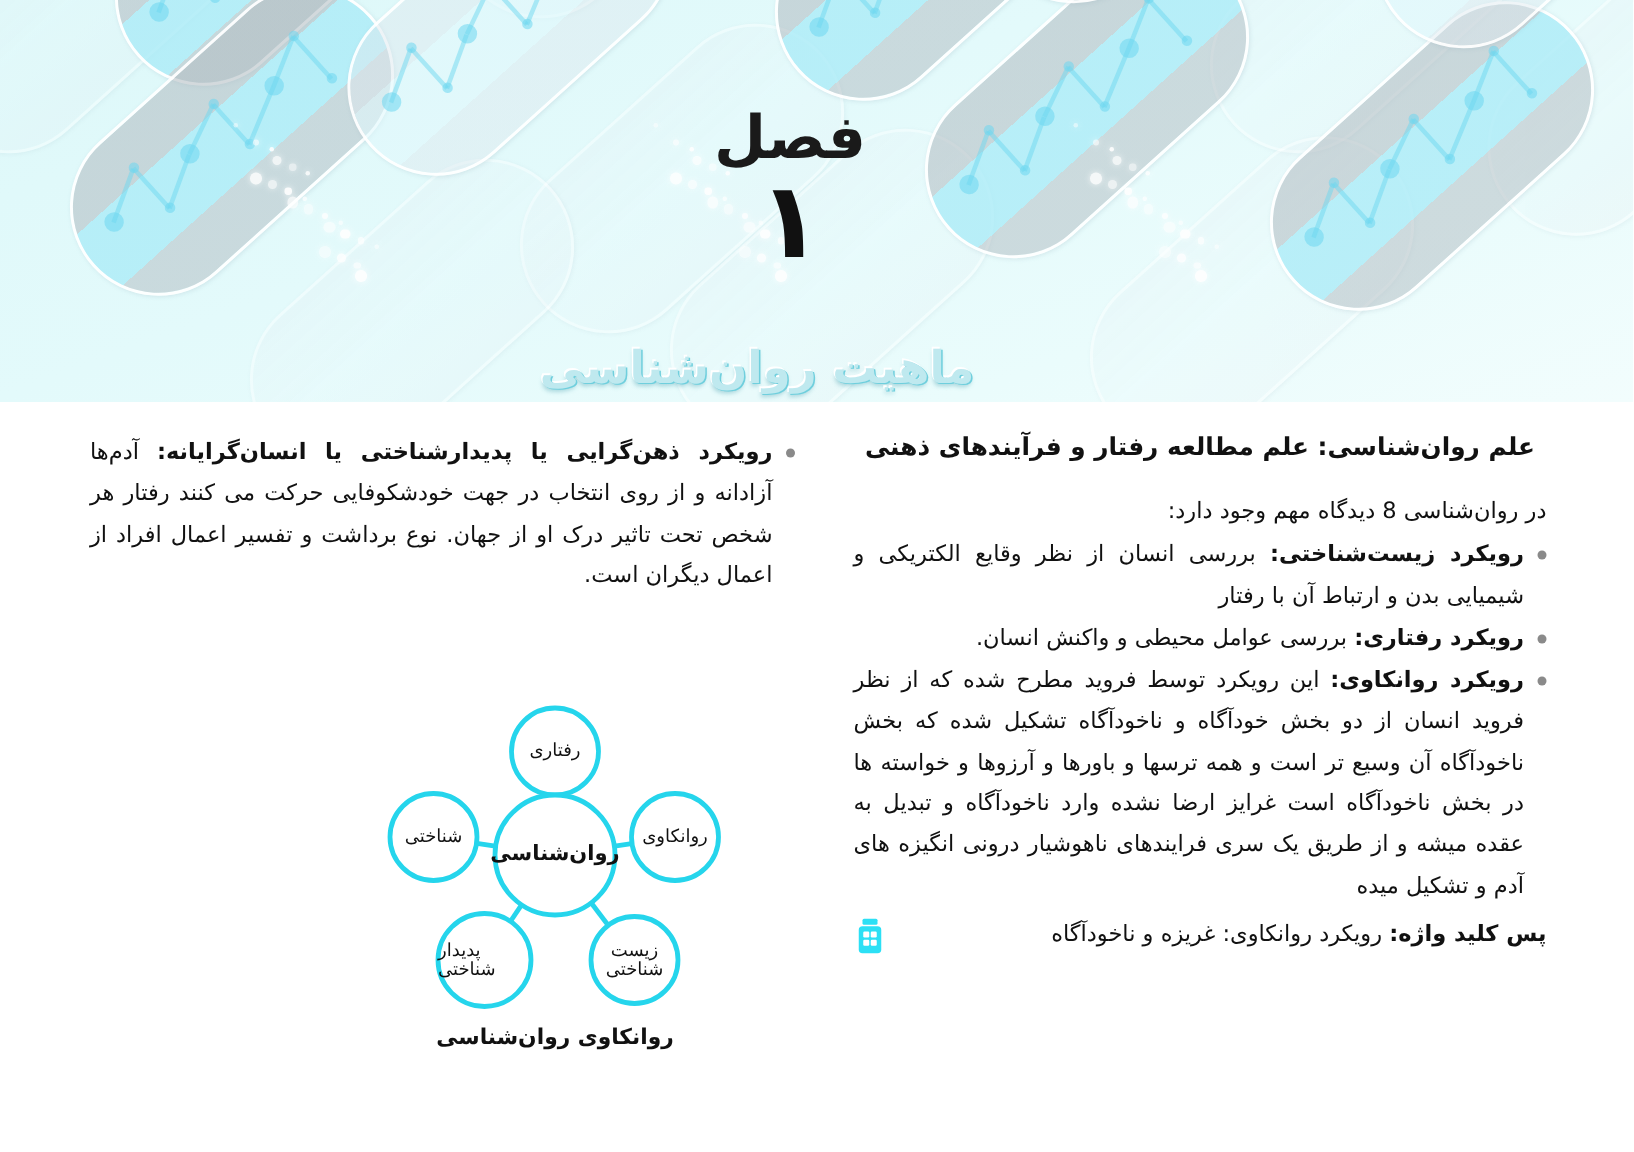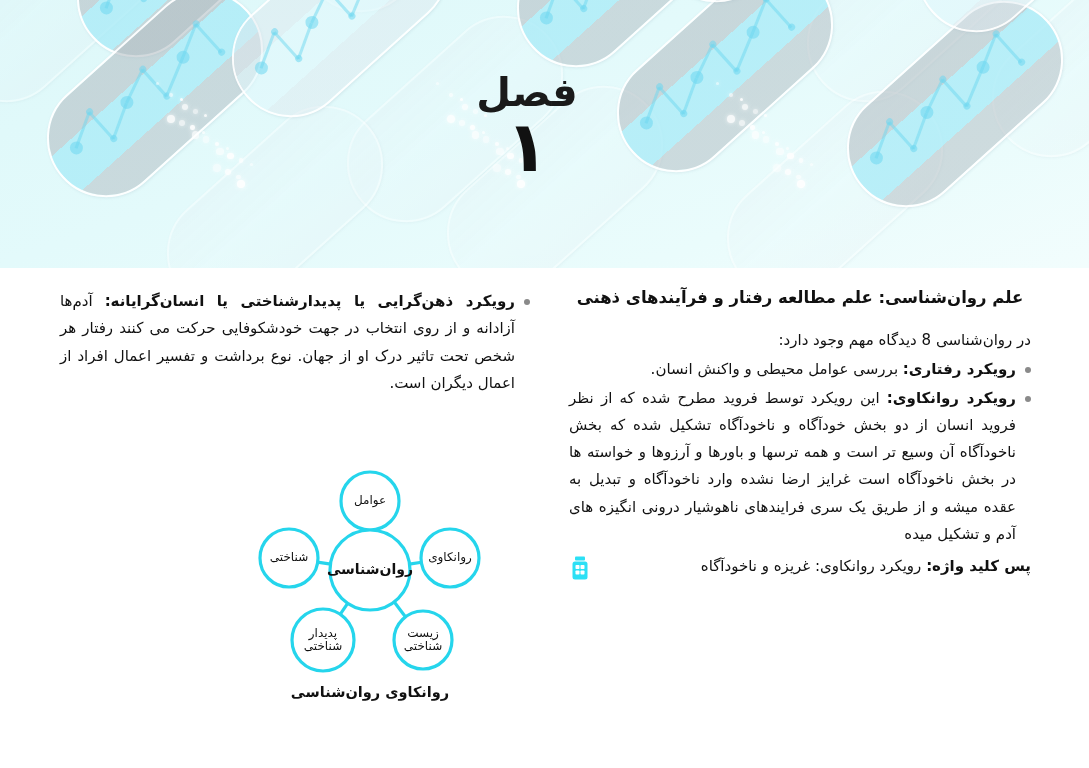--- a/index.html
+++ b/index.html
@@ -446,28 +446,30 @@
           <div class="wdot" style="width: 3px; height: 3px; left: 50.1905px; top: 33.4048px; opacity: 0.55;"></div>
           <div class="wdot" style="width: 4.6px; height: 4.6px; left: 36px; top: 44.5px; opacity: 0.64;"></div>
         </div>
       </div>
 
     <div id="chapter-block">
       <div id="chapter-word">فصل</div>
       <div id="chapter-number">۱</div>
     </div>
 
+    <div id="chapter-title">ماهیت روان‌شناسی</div>
   </div>
 
   <div id="content">
 
     <div class="col" id="col-right">
       <div class="sec-head">علم روان‌شناسی: علم مطالعه رفتار و فرآیندهای ذهنی</div>
       <div class="para">در روان‌شناسی 8 دیدگاه مهم وجود دارد:</div>
       <ul class="bullets" id="right-bullets">
+          <li><span class="b">رویکرد زیست‌شناختی:</span><span> بررسی انسان از نظر وقایع الکتریکی و شیمیایی بدن و ارتباط آن با رفتار</span></li>
           <li><span class="b">رویکرد رفتاری:</span><span> بررسی عوامل محیطی و واکنش انسان.</span></li>
           <li><span class="b">رویکرد روانکاوی:</span><span> این رویکرد توسط فروید مطرح شده که از نظر فروید انسان از دو بخش خودآگاه و ناخودآگاه تشکیل شده که بخش ناخودآگاه آن وسیع تر است و همه ترسها و باورها و آرزوها و خواسته ها در بخش ناخودآگاه است غرایز ارضا نشده وارد ناخودآگاه و تبدیل به عقده میشه و از طریق یک سری فرایندهای ناهوشیار درونی انگیزه های آدم و تشکیل میده</span></li>
         </ul>
 
       <div id="keyword-line">
         <span id="keyword-icon">
           <svg viewBox="0 0 22 24" width="22" height="24" aria-hidden="true">
             <rect x="6" y="0.5" width="10" height="4" rx="1" fill="#2ce0f5"></rect>
             <rect x="3.5" y="5.5" width="15" height="18" rx="2.5" fill="#2ce0f5"></rect>
             <rect x="6.5" y="9" width="4" height="4" rx="0.8" fill="#ffffff"></rect>
@@ -494,33 +496,33 @@
             <line x1="103.81750086040728" y1="131.5484029738615" x2="94.16559144863655" y2="145.9235872041583" stroke="#25d5ec" stroke-width="3.2"></line>
             <circle cx="125" cy="31" r="29" fill="#ffffff" stroke="#25d5ec" stroke-width="3.2"></circle>
             <circle cx="205" cy="88" r="29" fill="#ffffff" stroke="#25d5ec" stroke-width="3.2"></circle>
             <circle cx="44" cy="88" r="29" fill="#ffffff" stroke="#25d5ec" stroke-width="3.2"></circle>
             <circle cx="178" cy="170" r="29" fill="#ffffff" stroke="#25d5ec" stroke-width="3.2"></circle>
             <circle cx="78" cy="170" r="31" fill="#ffffff" stroke="#25d5ec" stroke-width="3.2"></circle>
             <circle cx="125" cy="100" r="40" fill="#ffffff" stroke="#25d5ec" stroke-width="3.2"></circle>
           </svg>
         <div id="mm-labels">
             <div class="node-label" style="left: 96px; top: 2px; width: 58px; height: 58px; font-size: 12px; flex-direction: column; font-weight: 400;">
-              <span>عوامل</span>
+              <span>رفتاری</span>
             </div>
             <div class="node-label" style="left: 176px; top: 59px; width: 58px; height: 58px; font-size: 12px; flex-direction: column; font-weight: 400;">
               <span>روانکاوی</span>
             </div>
             <div class="node-label" style="left: 15px; top: 59px; width: 58px; height: 58px; font-size: 12px; flex-direction: column; font-weight: 400;">
               <span>شناختی</span>
             </div>
             <div class="node-label" style="left: 149px; top: 141px; width: 58px; height: 58px; font-size: 12px; flex-direction: column; font-weight: 400;">
               <span>زیست</span>
               <span>شناختی</span>
             </div>
-            <div class="node-label" style="left: 47px; top: 139px; width: 62px; height: 62px; font-size: 12px; flex-direction: column; font-weight: 400;">
+            <div class="node-label" style="left: 47px; top: 139px; width: 62px; height: 62px; font-size: 12px; flex-direction: column; font-weight: 400; align-items: flex-end;">
               <span>پدیدار</span>
               <span>شناختی</span>
             </div>
             <div class="node-label" style="left: 85px; top: 60px; width: 80px; height: 80px; font-size: 14px; flex-direction: column; font-weight: 700;">
               <span>روان‌شناسی</span>
             </div>
           </div>
         <div id="mm-caption">روانکاوی روان‌شناسی</div>
       </div>
     </div>

